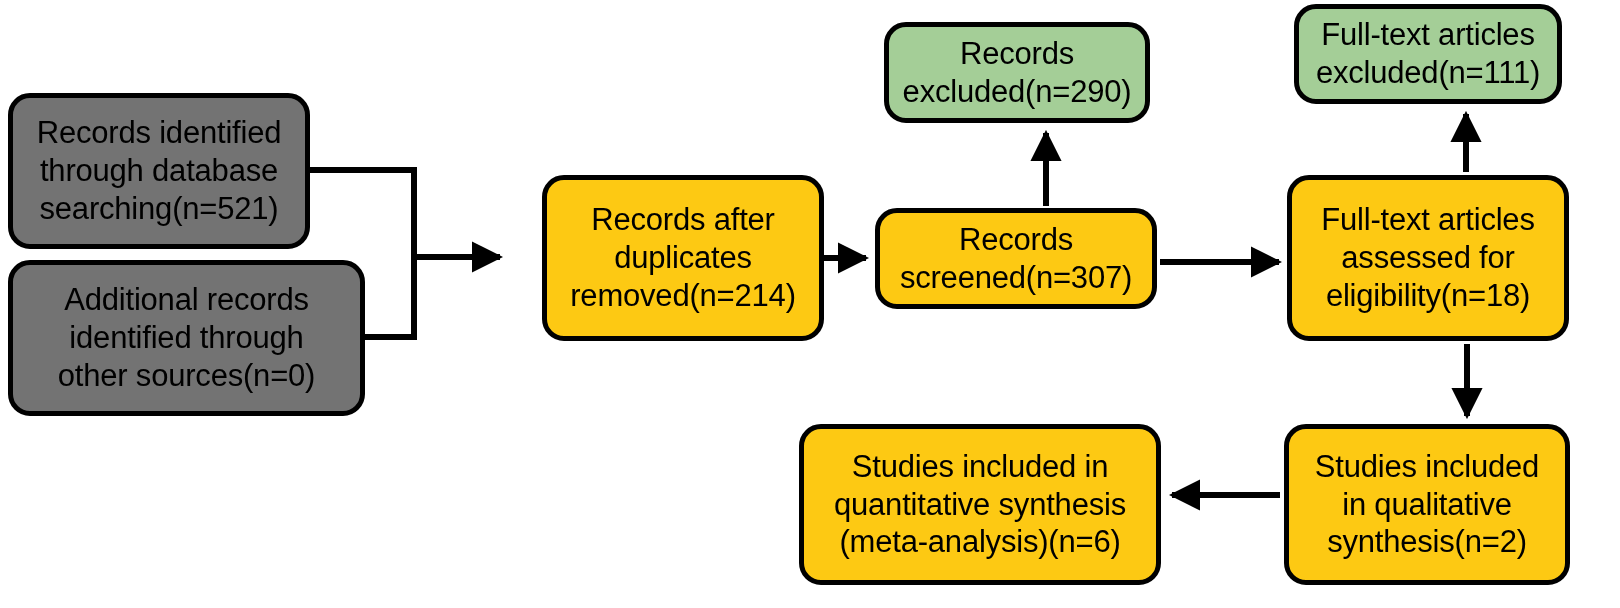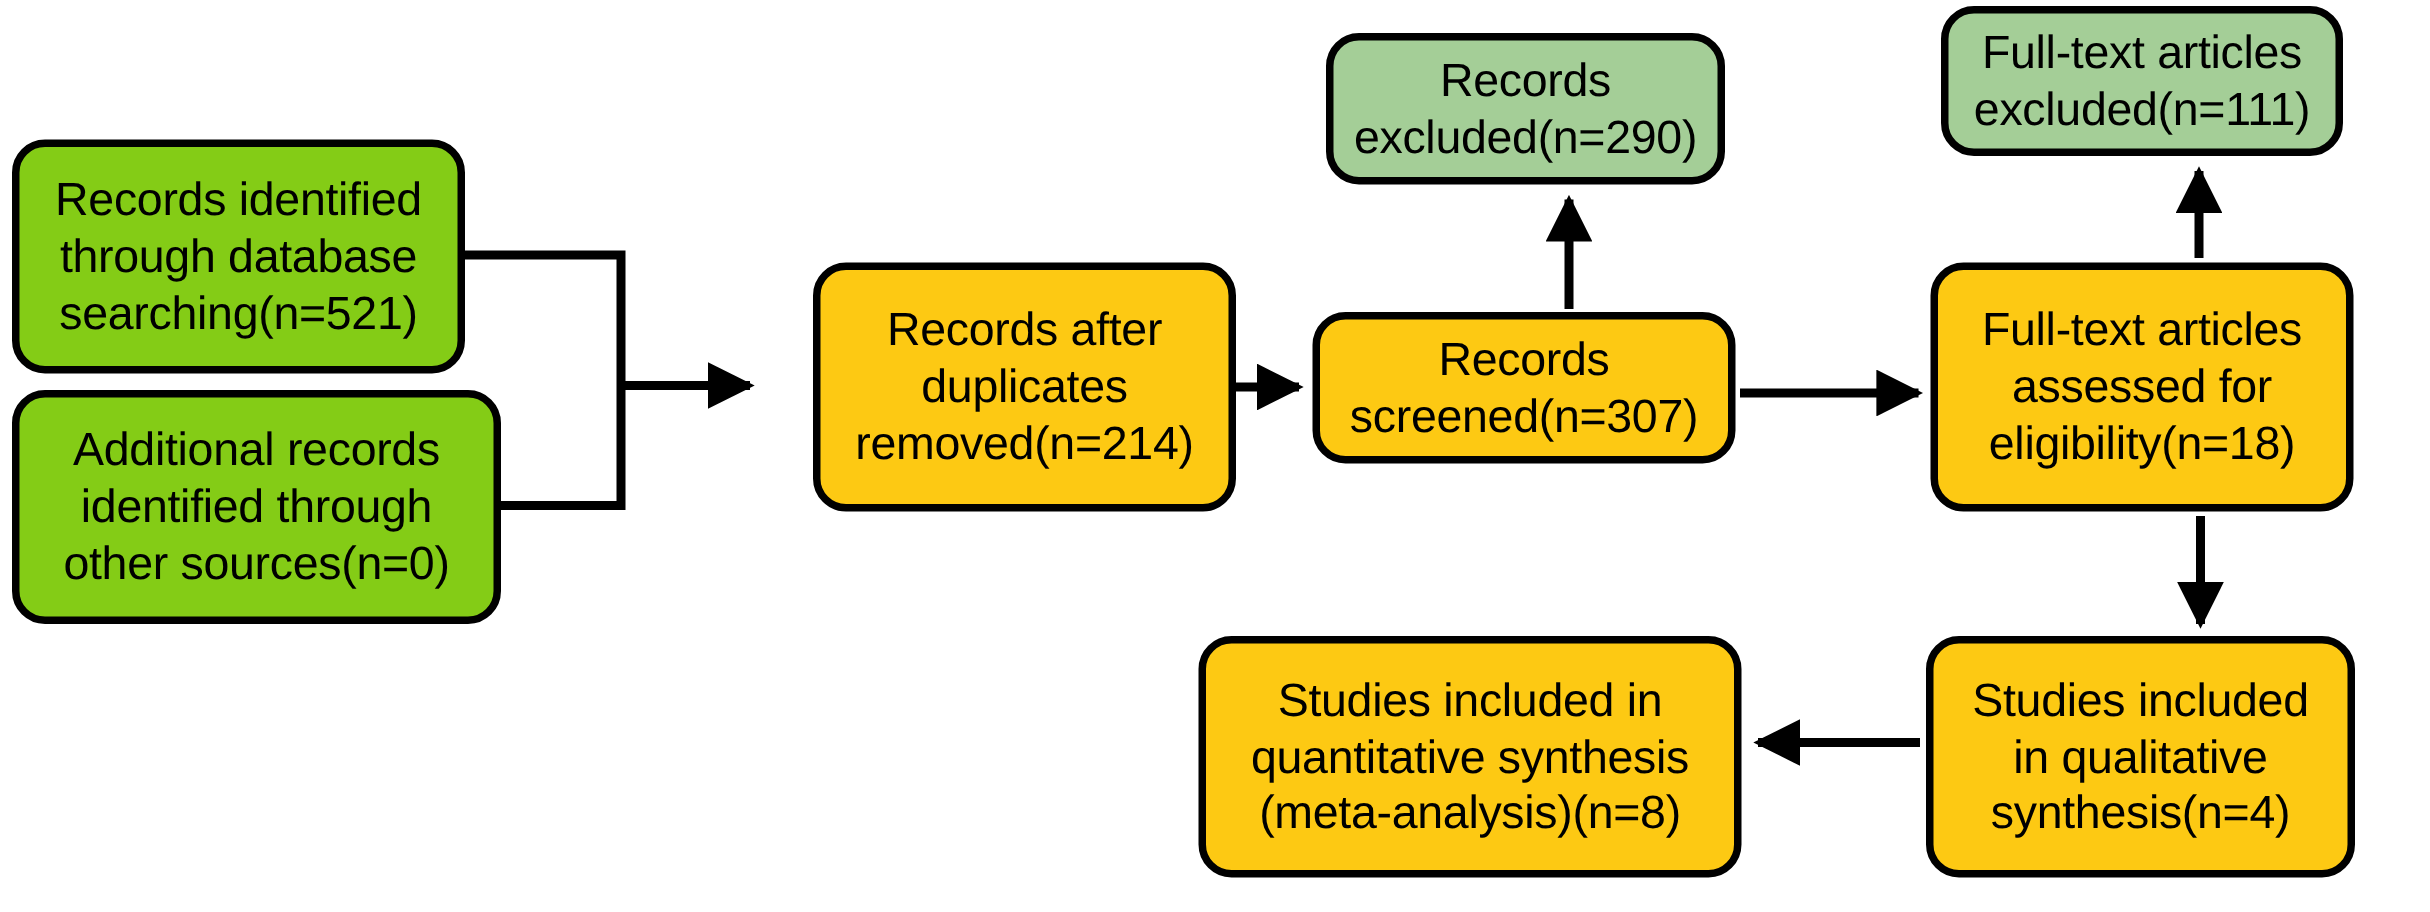--- a/index.html
+++ b/index.html
@@ -34,27 +34,27 @@
     text-align: center;
     color: #000000;
     font-size: 31px;
     line-height: 1.22;
     font-weight: 400;
     letter-spacing: -0.2px;
     padding: 4px 10px;
     white-space: pre-line;
     z-index: 2;
   }
-  .node-blue  { background: #84cc16; }
+  .node-blue  { background: #737373; }
   .node-yellow{ background: #fdc913; }
   .node-green { background: #a4ce97; }
 
   
   .n-db-search    { left: 8px;    top: 93px;  width: 302px; height: 156px; }
-  .n-other-src    { left: 8px;    top: 260px; width: 326px; height: 156px; }
+  .n-other-src    { left: 8px;    top: 260px; width: 357px; height: 156px; }
   .n-dup-removed  { left: 509px;  top: 175px; width: 282px; height: 166px; margin-left: 33px; }
   .n-rec-excluded { left: 884px;  top: 22px;  width: 266px; height: 101px; }
   .n-rec-screened { left: 875px;  top: 208px; width: 282px; height: 101px; }
   .n-ft-excluded  { left: 1294px; top: 4px;   width: 268px; height: 100px; }
   .n-ft-assessed  { left: 1287px; top: 175px; width: 282px; height: 166px; }
   .n-qualitative  { left: 1284px; top: 424px; width: 286px; height: 161px; }
   .n-quantitative { left: 799px;  top: 424px; width: 362px; height: 161px; }
 </style>
 </head>
 <body>
@@ -106,19 +106,19 @@
 
   <div class="node node-green n-ft-excluded">Full-text articles
 excluded(n=111)</div>
 
   <div class="node node-yellow n-ft-assessed">Full-text articles
 assessed for
 eligibility(n=18)</div>
 
   <div class="node node-yellow n-qualitative">Studies included
 in qualitative
-synthesis(n=4)</div>
+synthesis(n=2)</div>
 
   <div class="node node-yellow n-quantitative">Studies included in
 quantitative synthesis
-(meta-analysis)(n=8)</div>
+(meta-analysis)(n=6)</div>
 
 </div>
 
 </body></html>

